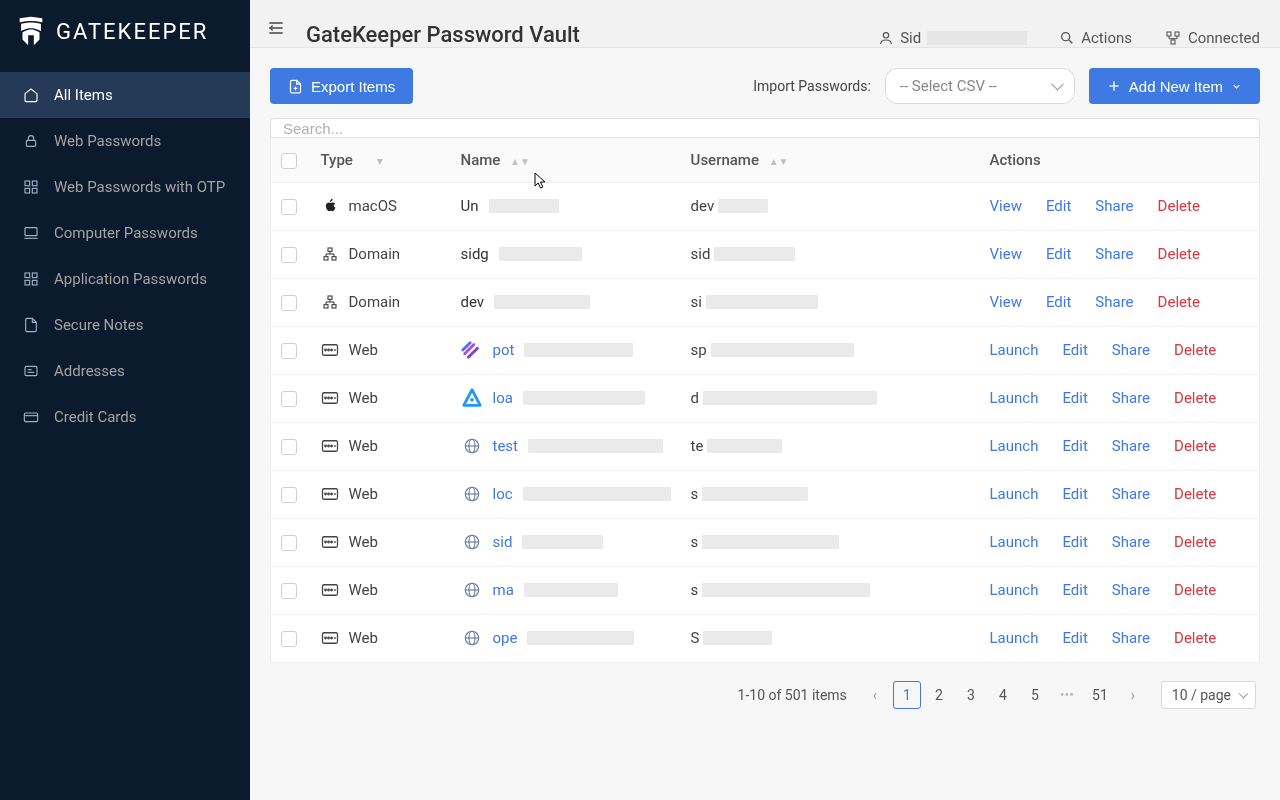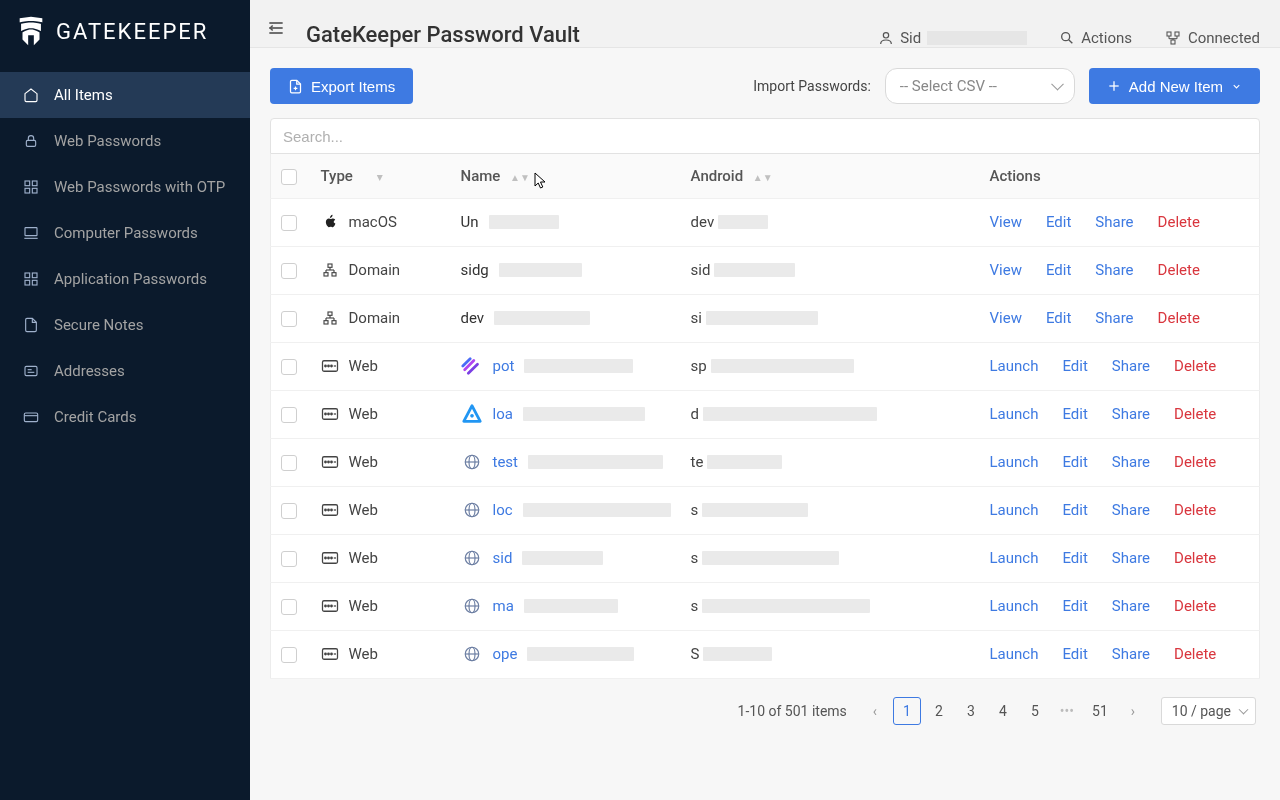--- a/index.html
+++ b/index.html
@@ -128,21 +128,21 @@
   }
   .select::after {
     content:"";position:absolute;right:12px;top:50%;
     width:8px;height:8px;border-right:1.5px solid #999;border-bottom:1.5px solid #999;
     transform:translateY(-70%) rotate(45deg);
   }
   .search-wrap {
     margin-bottom:0;
   }
   .search-input {
-    width:100%;height:36px;border:1px solid #e2e2e2;border-radius:4px 4px 0 0;
+    width:100%;height:20px;border:1px solid #e2e2e2;border-radius:4px 4px 0 0;
     padding:0 12px;font-size:15px;outline:none;background:#fff;
   }
   .search-input::placeholder { color:#b0b0b0; }
   .table {
     width:100%;background:#fff;border:1px solid #ececec;border-top:none;
     border-collapse:collapse;
   }
   .table th, .table td {
     text-align:left;padding:0 10px;height:48px;
     border-bottom:1px solid #f0f0f0;
@@ -381,21 +381,21 @@
             <th class="col-check"><span class="chk"></span></th>
             <th class="col-type">
               <span>Type</span>
               <span class="th-filter">▾</span>
             </th>
             <th class="col-name">
               <span>Name</span>
               <span class="th-sort">▲▼</span>
             </th>
             <th>
-              <span>Android</span>
+              <span>Username</span>
               <span class="th-sort">▲▼</span>
             </th>
             <th class="col-actions"><span>Actions</span></th>
           </tr>
         </thead>
         <tbody id="tbody">
             <tr>
               <td class="col-check"><span class="chk"></span></td>
               <td>
                 <div class="type-cell">

